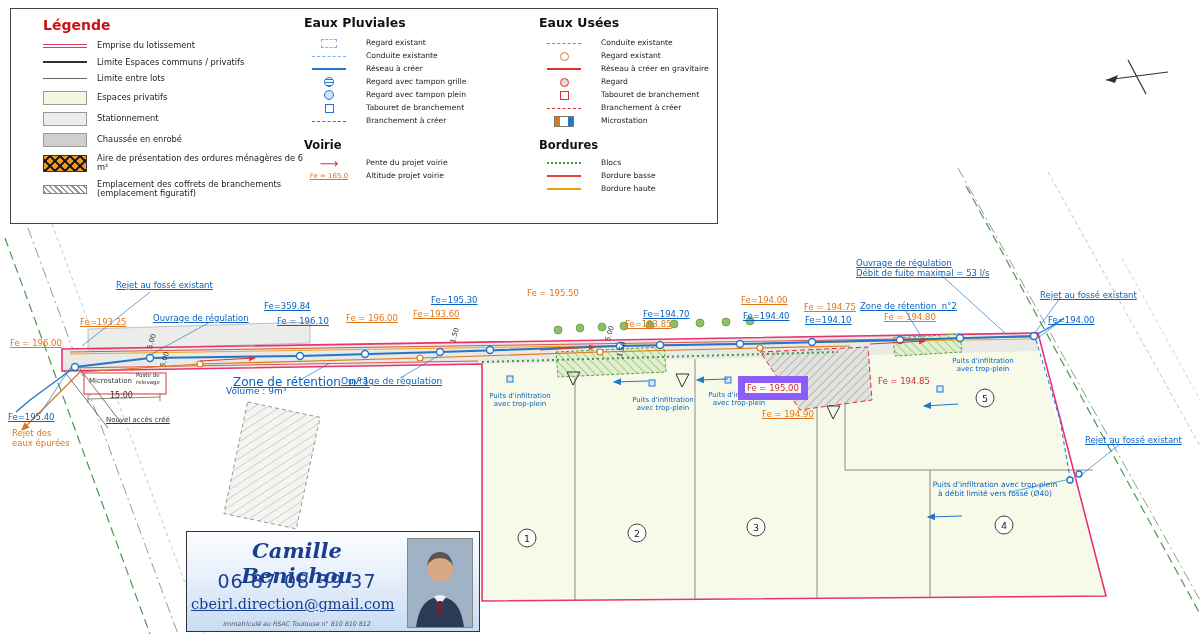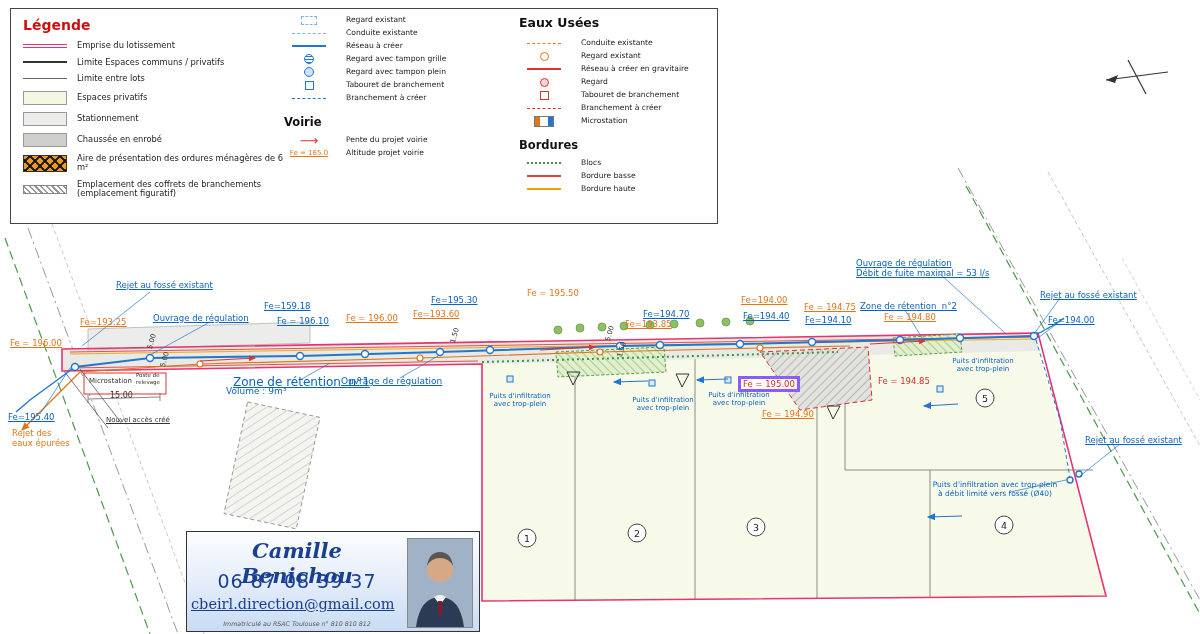--- a/index.html
+++ b/index.html
@@ -1,21 +1,21 @@
 <!DOCTYPE html>
 <html><head>
 <meta charset="utf-8">
 <style>
   html,body{margin:0;padding:0;background:#fff;}
   .canvas{position:relative;width:1200px;height:634px;background:#fff;overflow:hidden;
           font-family:"DejaVu Sans",sans-serif;color:#222;}
   
   .legend-box{position:absolute;left:10px;top:8px;width:706px;height:214px;
               border:1.5px solid #444;background:#fff;z-index:6;}
-  .lg-col{position:absolute;top:6px;}
+  .lg-col{position:absolute;top:6px;margin-left:20px;}
   .lg-left{left:12px;width:262px;}
   .lg-title{color:#cc1111;font-weight:bold;font-size:14px;margin:2px 0 8px 0;}
   .lg-row{display:flex;align-items:center;gap:10px;margin-bottom:7px;}
   .lg-label{font-size:8.3px;line-height:1.15;}
   .sw{display:inline-block;width:44px;flex:0 0 44px;box-sizing:border-box;}
   .sw.line-pink{height:4px;border-top:1.5px solid #e8336d;border-bottom:1.5px solid #e8336d;}
   .sw.line-dark{height:0;border-top:2px solid #333;}
   .sw.line-thin{height:0;border-top:1px solid #666;}
   .sw.fill-yellow{height:14px;border:1px solid #999;background:#f4f8e0;}
   .sw.fill-lightgray{height:14px;border:1px solid #999;background:#ededeb;}
@@ -52,21 +52,21 @@
   .sy.microstation::before{width:18px;height:9px;border:1px solid #777;
       background:linear-gradient(90deg,#e0761a 0 5px,#fff 5px 13px,#2277cc 13px);}
   .sy.dots-green::before{width:34px;border-top:2.5px dotted #3a9a3a;}
   .sy.line-redline::before{width:34px;border-top:2px solid #e04040;}
   .sy.line-orangeline::before{width:34px;border-top:2px solid #f0a000;}
   .flow-row{margin-top:7px;}
   
   .plan-labels{position:absolute;inset:0;z-index:5;pointer-events:none;}
   .plabel{position:absolute;font-size:8.5px;line-height:1.2;white-space:pre;transform-origin:left top;}
   .plabel.u{text-decoration:underline;}
-  .plabel.boxed{border:3px solid #8b5cf6;padding:0 2px;background:rgba(255,255,255,.75);}
+  .plabel.boxed{border:7px solid #8b5cf6;padding:0 2px;background:rgba(255,255,255,.75);}
   .lotnum{position:absolute;width:17px;height:17px;border:1.2px solid #444;border-radius:50%;
       display:flex;align-items:center;justify-content:center;font-size:9.5px;
       background:rgba(255,255,255,.85);transform:translate(-50%,-50%);}
   
   .card{position:absolute;left:186px;top:531px;width:294px;height:101px;z-index:7;
       border:1px solid #333;background:linear-gradient(180deg,#fbfdff 0%,#e7effb 45%,#c9dcf3 100%);
       box-sizing:border-box;}
   .card-name{position:absolute;left:10px;top:6px;width:200px;text-align:center;
       font-family:"DejaVu Serif",serif;font-style:italic;font-weight:bold;
       font-size:21px;color:#1a3f8f;}
@@ -261,21 +261,21 @@
       <line x1="1106" y1="80" x2="1168" y2="72"></line>
       <line x1="1128" y1="60" x2="1146" y2="94"></line>
       <path d="M1106,80 l12,-5 l-3,8 z" fill="#333" stroke="none"></path>
     </g>
   </svg>
 
   <div class="plan-labels">
       <div class="plabel u" style="left: 116px; top: 280px; color: rgb(10, 99, 192);">Rejet au fossé existant</div>
       <div class="plabel u" style="left: 80px; top: 317px; color: rgb(224, 118, 26);">Fe=193.25</div>
       <div class="plabel u" style="left: 153px; top: 313px; color: rgb(10, 99, 192);">Ouvrage de régulation</div>
-      <div class="plabel u" style="left: 264px; top: 301px; color: rgb(10, 99, 192);">Fe=159.18</div>
+      <div class="plabel u" style="left: 264px; top: 301px; color: rgb(10, 99, 192);">Fe=359.84</div>
       <div class="plabel u" style="left: 277px; top: 316px; color: rgb(10, 99, 192);">Fe = 196.10</div>
       <div class="plabel u" style="left: 346px; top: 313px; color: rgb(224, 118, 26);">Fe = 196.00</div>
       <div class="plabel u" style="left: 413px; top: 309px; color: rgb(224, 118, 26);">Fe=193.60</div>
       <div class="plabel u" style="left: 431px; top: 295px; color: rgb(10, 99, 192);">Fe=195.30</div>
       <div class="plabel" style="left: 527px; top: 288px; color: rgb(224, 118, 26);">Fe = 195.50</div>
       <div class="plabel u" style="left: 643px; top: 309px; color: rgb(10, 99, 192);">Fe=194.70</div>
       <div class="plabel u" style="left: 625px; top: 319px; color: rgb(224, 118, 26);">Fe=193.85</div>
       <div class="plabel u" style="left: 741px; top: 295px; color: rgb(224, 118, 26);">Fe=194.00</div>
       <div class="plabel u" style="left: 804px; top: 302px; color: rgb(224, 118, 26);">Fe = 194.75</div>
       <div class="plabel u" style="left: 743px; top: 311px; color: rgb(10, 99, 192);">Fe=194.40</div>
@@ -357,20 +357,21 @@
             <span class="lg-label">Aire de présentation des ordures ménagères de 6 m²</span>
           </div>
           <div class="lg-row">
             <span class="sw hatch-grayfine"></span>
             <span class="lg-label">Emplacement des coffrets de branchements (emplacement figuratif)</span>
           </div>
         </div>
     </div>
 
     <div class="lg-col" style="left:273px;width:232px;">
+      <div class="col-title">Eaux Pluviales</div>
       <div>
           <div class="sym-row">
             <span class="sy ep-exist"></span>
             <span class="sym-label">Regard existant</span>
           </div>
           <div class="sym-row">
             <span class="sy line-dash-cyan"></span>
             <span class="sym-label">Conduite existante</span>
           </div>
           <div class="sym-row">

